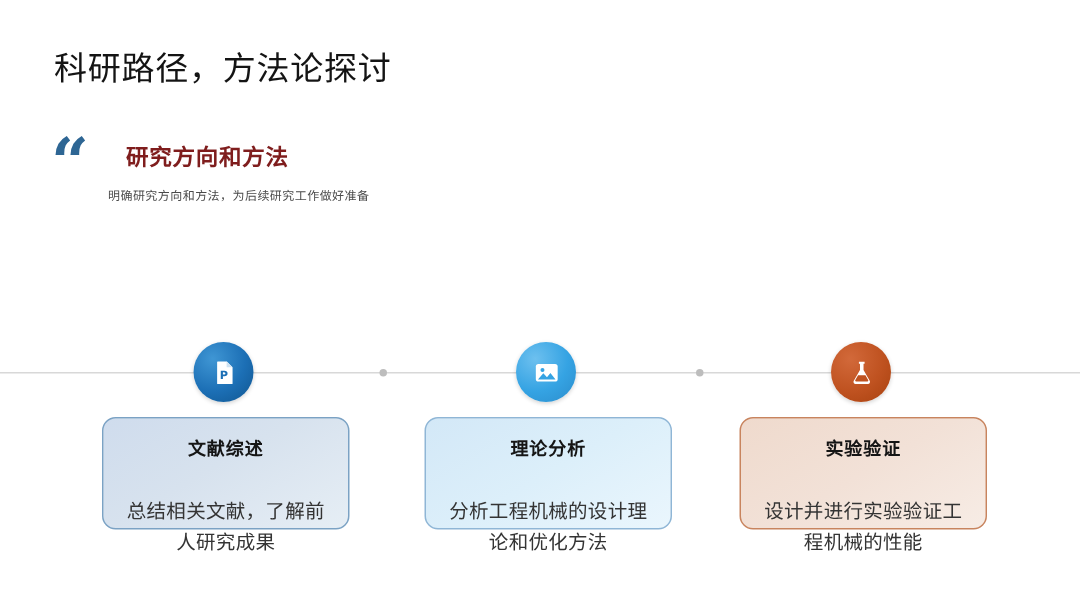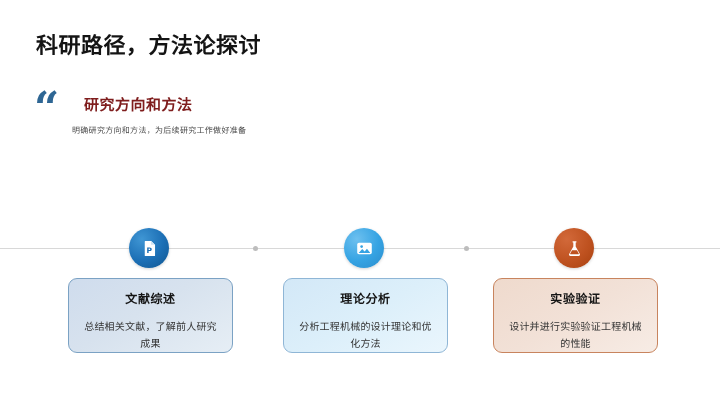--- a/index.html
+++ b/index.html
@@ -21,21 +21,21 @@
     inset: 0;
     background: #ffffff;
   }
 
   
   .slide-title {
     position: absolute;
     left: 36px;
     top: 27px;
     font-size: 22px;
-    font-weight: bold;
+    font-weight: normal;
     letter-spacing: 0.5px;
     color: #141414;
     white-space: nowrap;
   }
 
   
   .quote-block {
     position: absolute;
     left: 34px;
     top: 88px;
@@ -133,24 +133,24 @@
     border-radius: 9px;
     box-sizing: border-box;
     padding: 10px 11px 0 11px;
     text-align: center;
   }
   .card-title {
     font-size: 12px;
     font-weight: bold;
     color: #151515;
     letter-spacing: 0.6px;
-    margin-bottom: 13px;
+    margin-bottom: 24px;
   }
   .card-desc {
-    font-size: 10px;
+    font-size: 13px;
     line-height: 1.65;
     color: #343434;
     letter-spacing: 0.2px;
   }
 
   .card.c1 {
     left: 68px;
     top: 278px;
     border: 1px solid #7ba2c4;
     background: linear-gradient(150deg, #cfdced 0%, #d7e2ee 45%, #e6eef5 100%);

